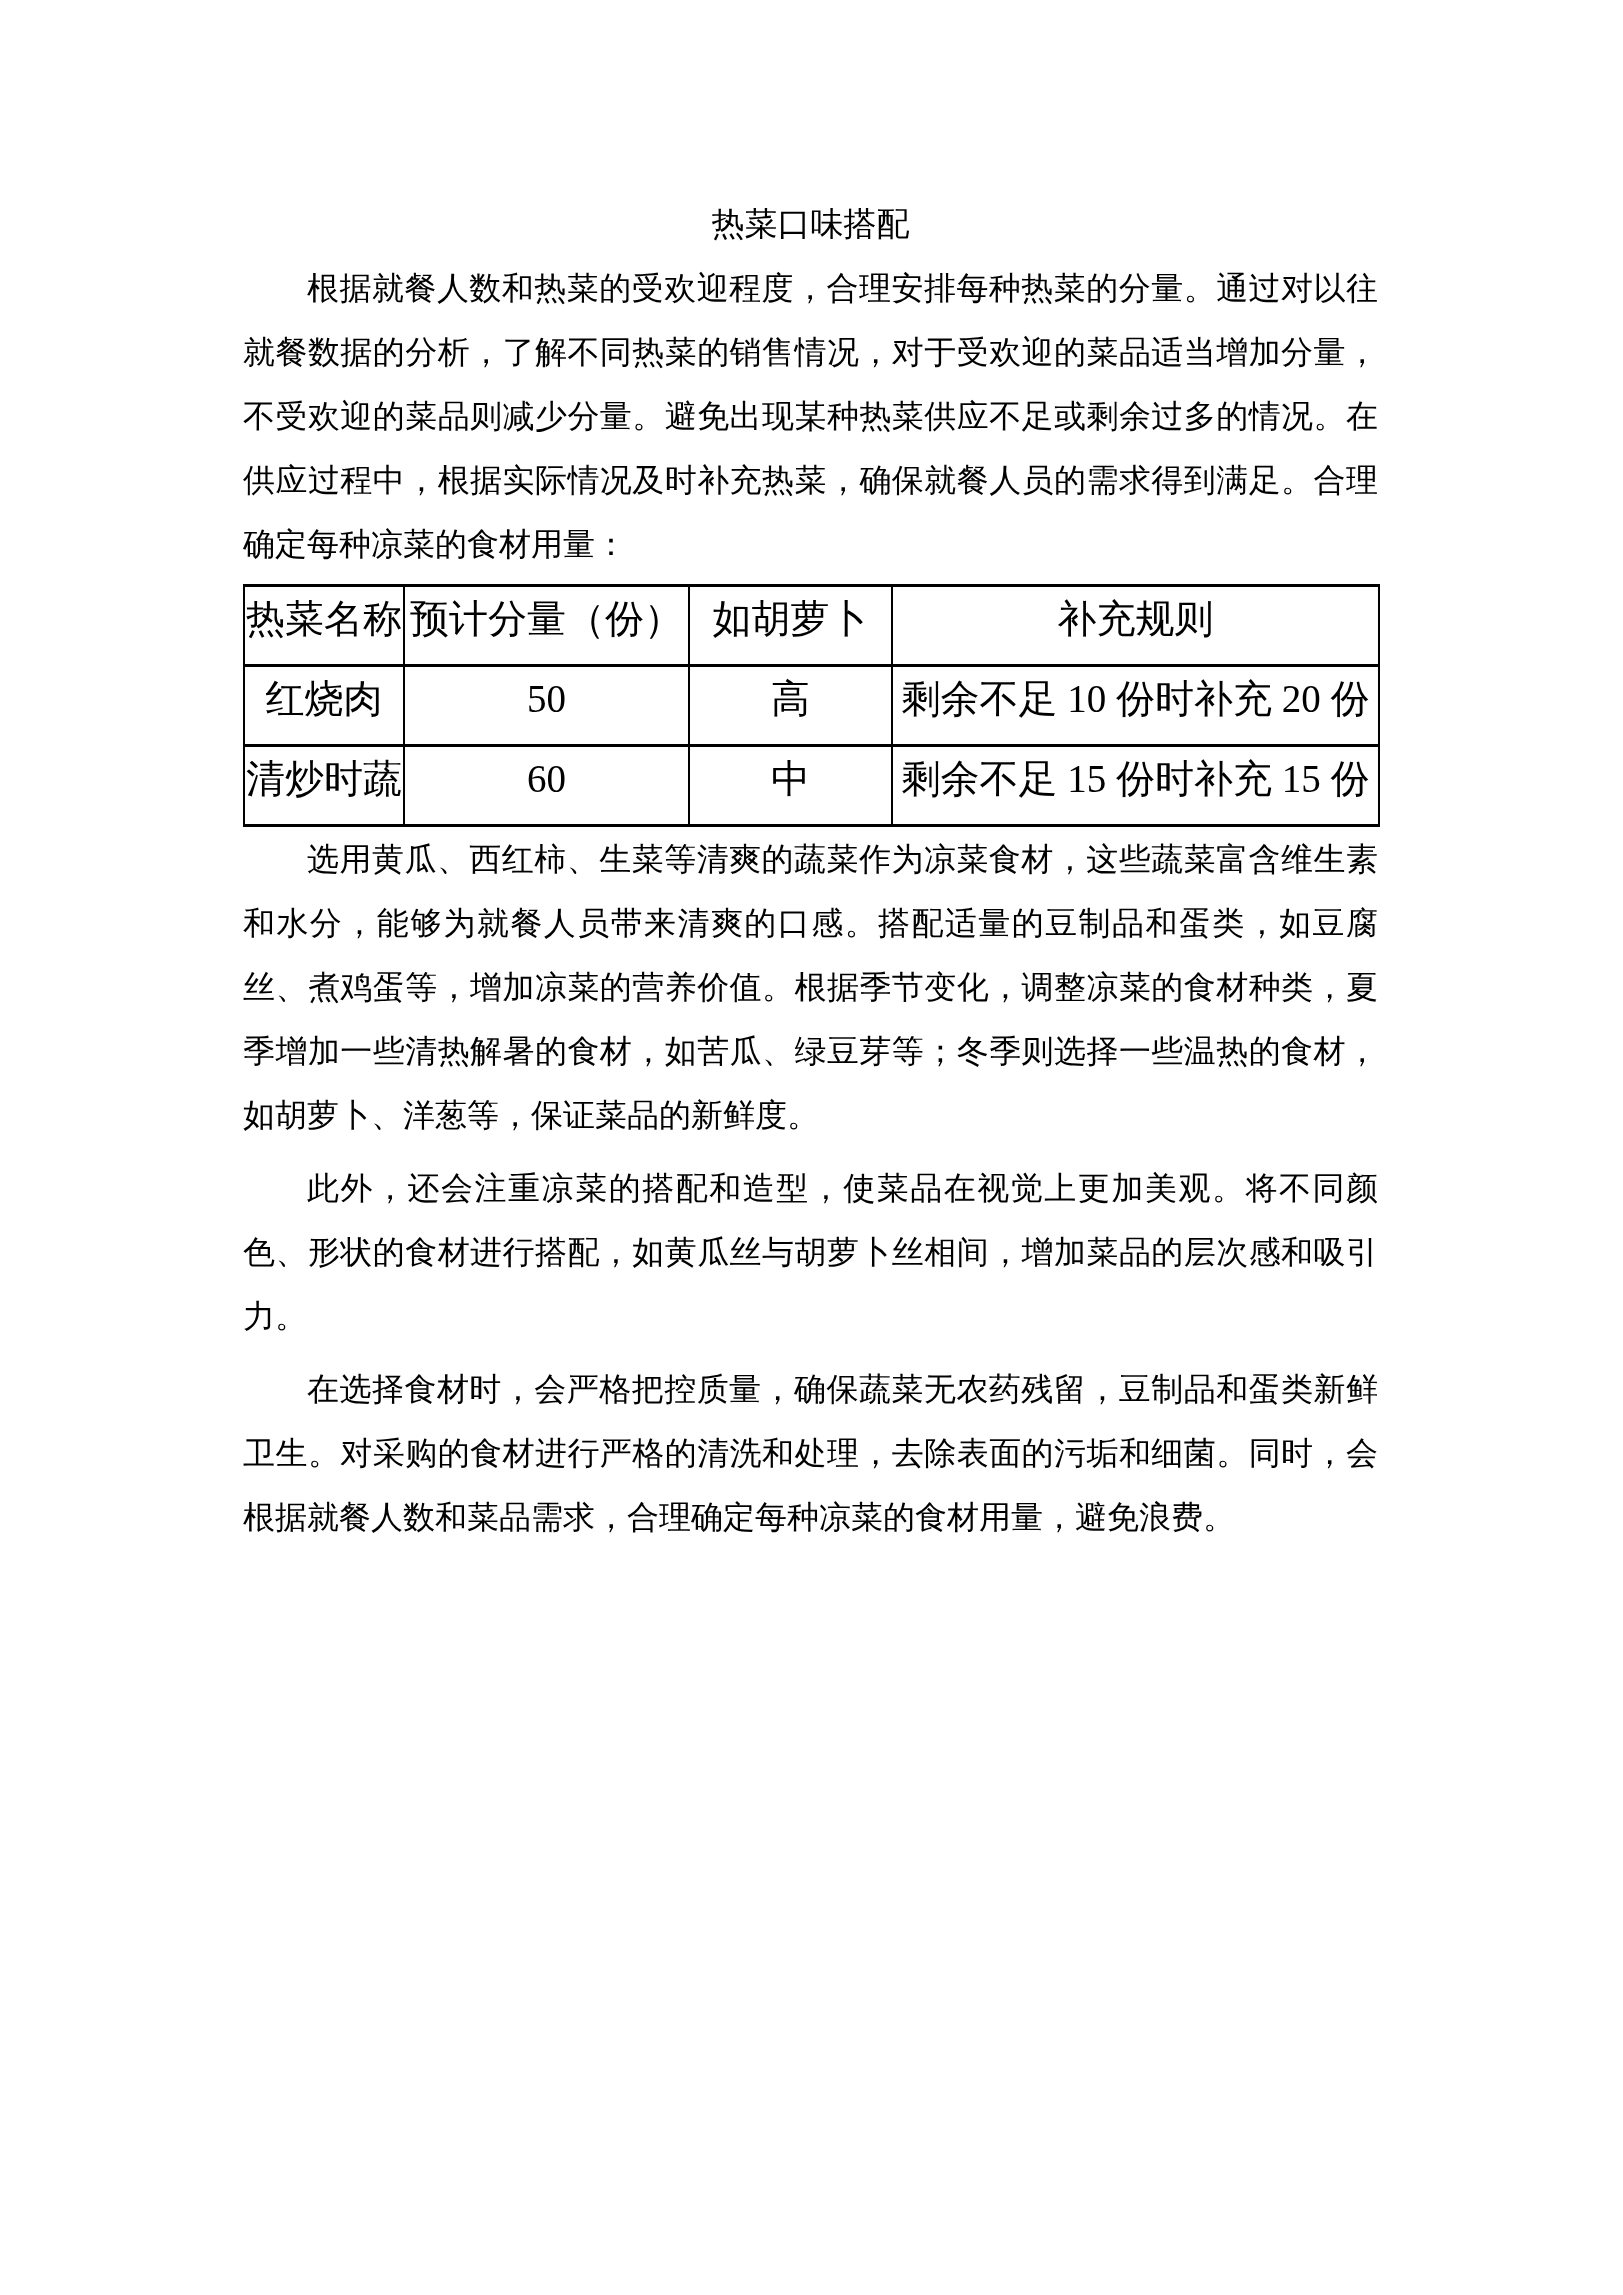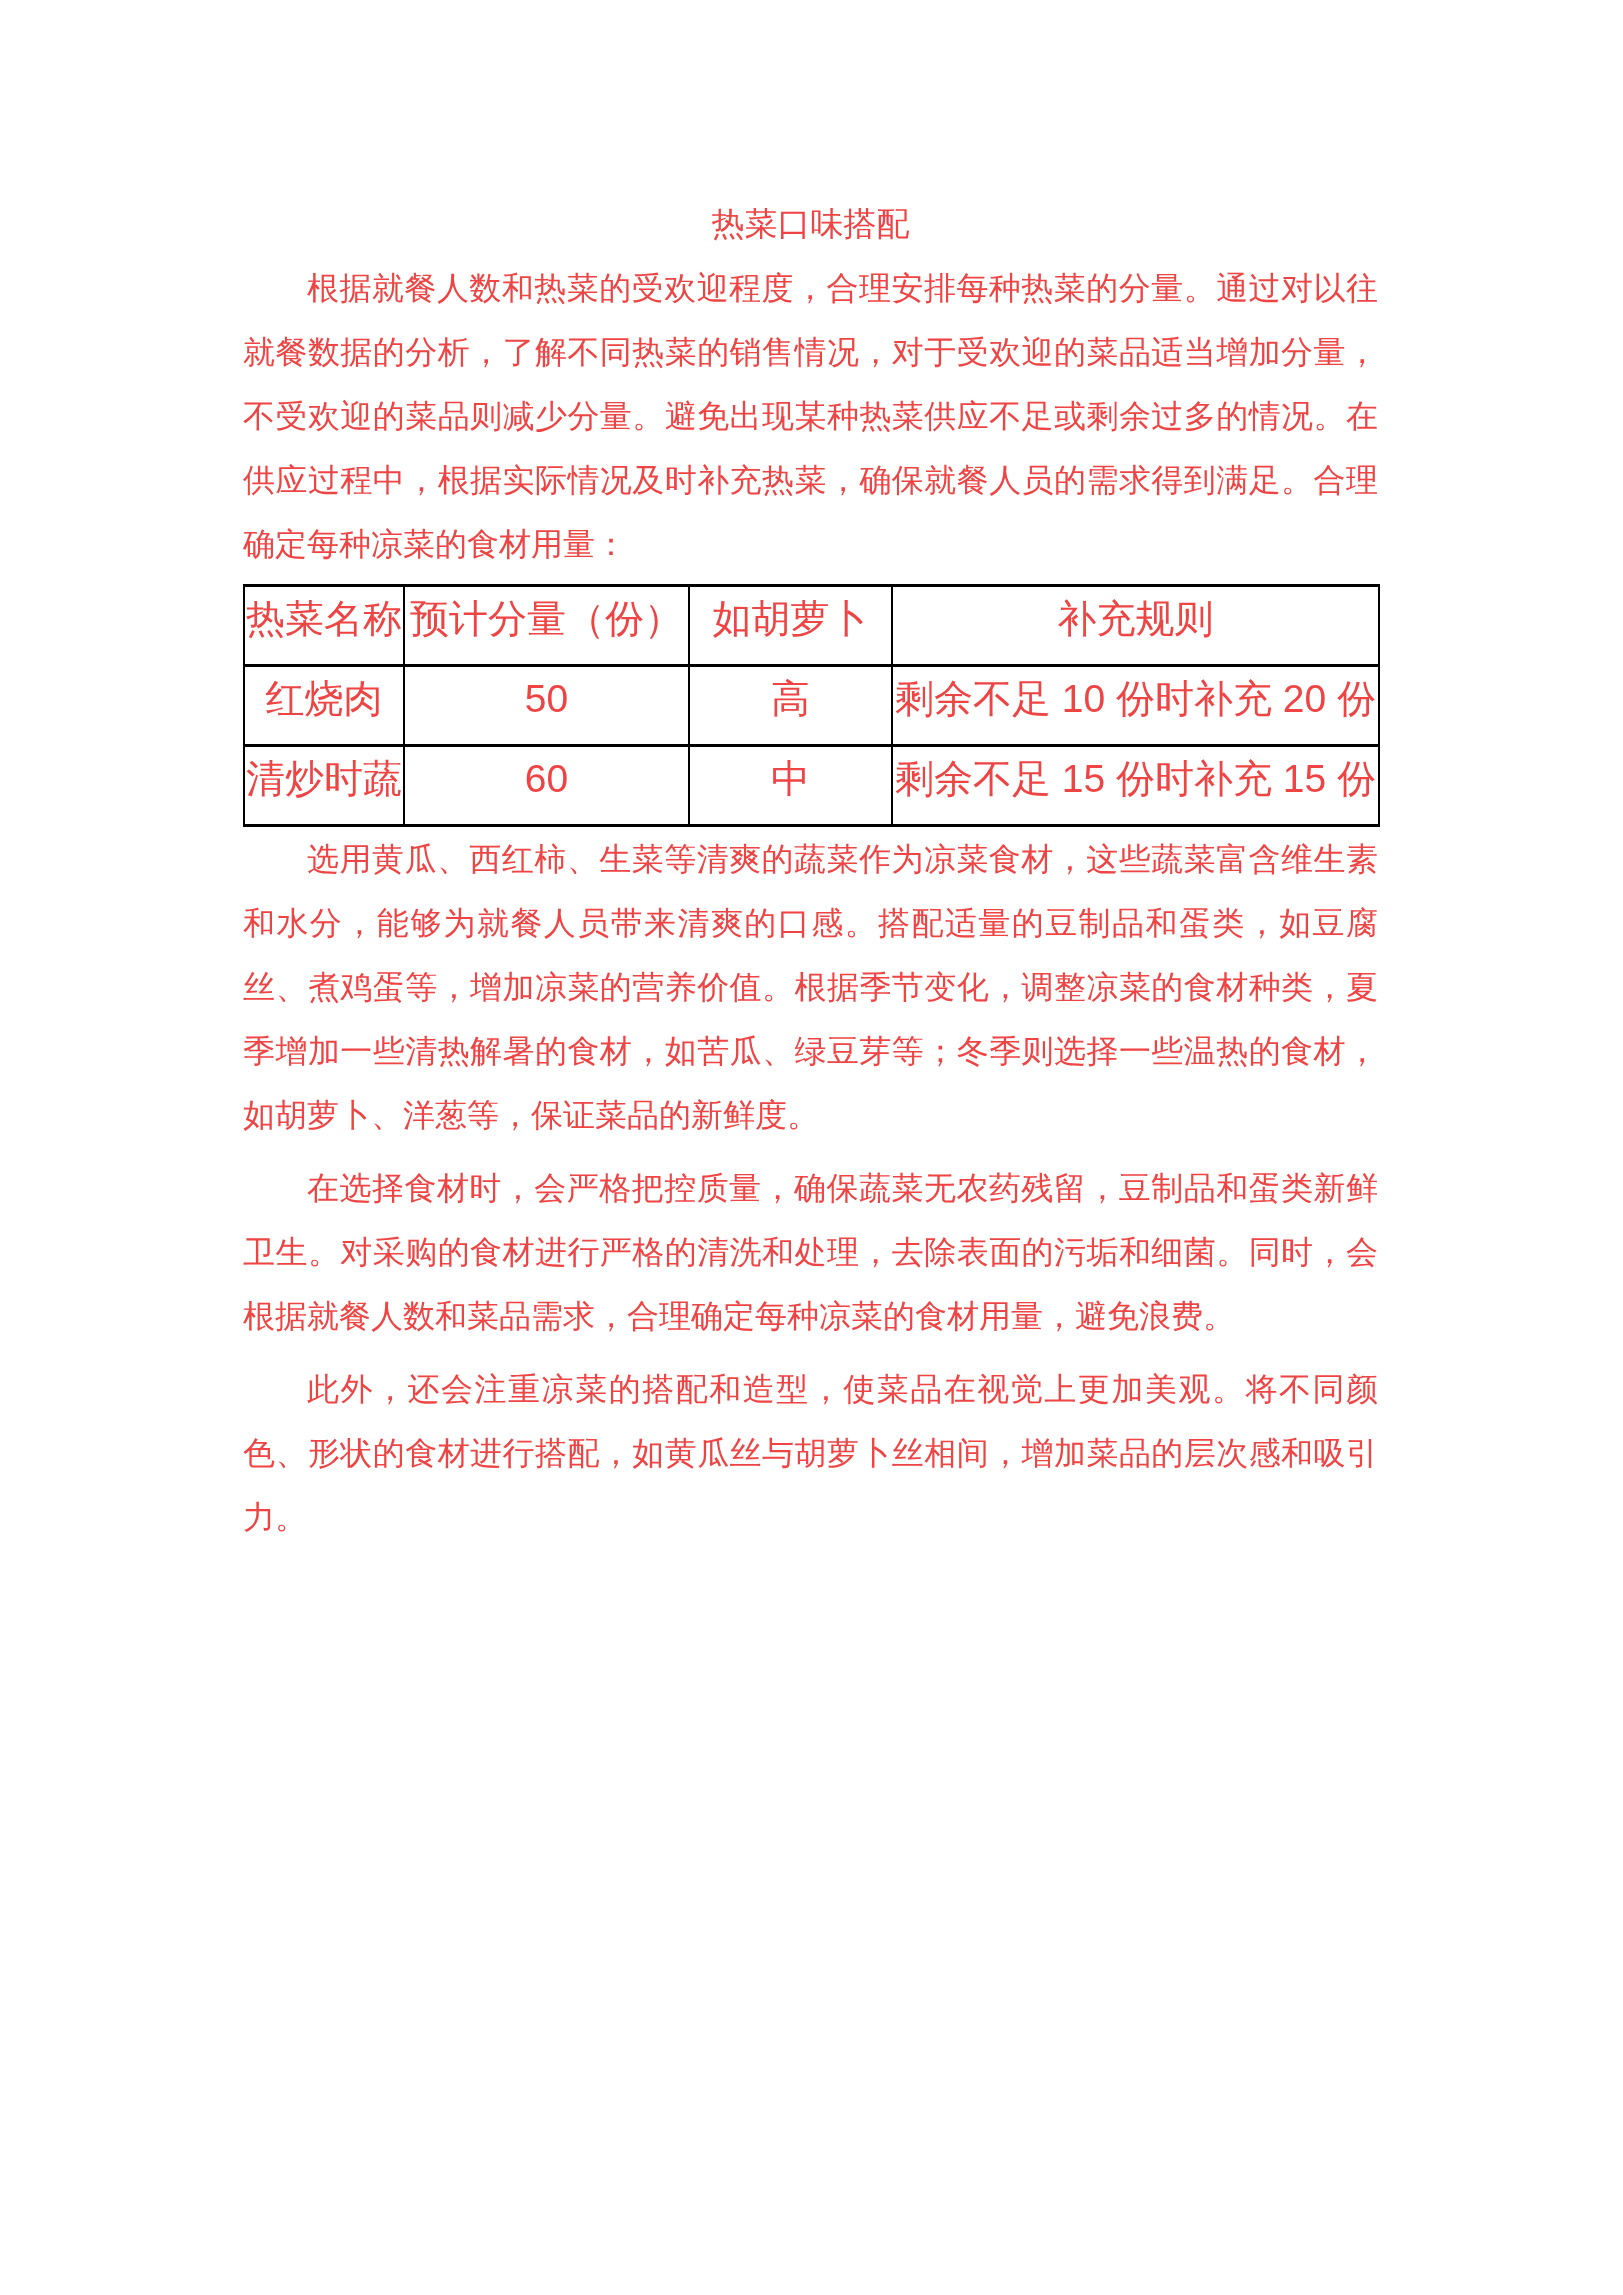--- a/index.html
+++ b/index.html
@@ -1,22 +1,22 @@
 <!DOCTYPE html>
 <html style="font-size:10.5px"><head>
 <meta charset="utf-8">
 <style>
   html, body { margin: 0; padding: 0; background: #ffffff; }
   .page {
     position: relative;
     width: 1623px;
     height: 2295px;
     background: #ffffff;
-    color: #ef4444;
-    font-family: Liberation Sans, sans-serif;
+    color: #000000;
+    font-family: Liberation Serif, serif;
     font-size: 32px;
     box-sizing: border-box;
     padding: 192px 245px 0 243px;
     overflow: hidden;
   }
   .doc-title {
     text-align: center;
     line-height: 64px;
     font-size: 33px;
     font-weight: normal;
@@ -97,18 +97,18 @@
         <td>中</td>
         <td>剩余不足 15 份时补充 15 份</td>
       </tr>
     </tbody>
   </table>
 
 
 
   <p class="para">选用黄瓜、西红柿、生菜等清爽的蔬菜作为凉菜食材，这些蔬菜富含维生素和水分，能够为就餐人员带来清爽的口感。搭配适量的豆制品和蛋类，如豆腐丝、煮鸡蛋等，增加凉菜的营养价值。根据季节变化，调整凉菜的食材种类，夏季增加一些清热解暑的食材，如苦瓜、绿豆芽等；冬季则选择一些温热的食材，如胡萝卜、洋葱等，保证菜品的新鲜度。</p>
 
+  <p class="para para-gap">此外，还会注重凉菜的搭配和造型，使菜品在视觉上更加美观。将不同颜色、形状的食材进行搭配，如黄瓜丝与胡萝卜丝相间，增加菜品的层次感和吸引力。</p>
+
   <p class="para para-gap">在选择食材时，会严格把控质量，确保蔬菜无农药残留，豆制品和蛋类新鲜卫生。对采购的食材进行严格的清洗和处理，去除表面的污垢和细菌。同时，会根据就餐人数和菜品需求，合理确定每种凉菜的食材用量，避免浪费。</p>
-
-  <p class="para para-gap">此外，还会注重凉菜的搭配和造型，使菜品在视觉上更加美观。将不同颜色、形状的食材进行搭配，如黄瓜丝与胡萝卜丝相间，增加菜品的层次感和吸引力。</p>
 
 </div>
 
 
 </body></html>

